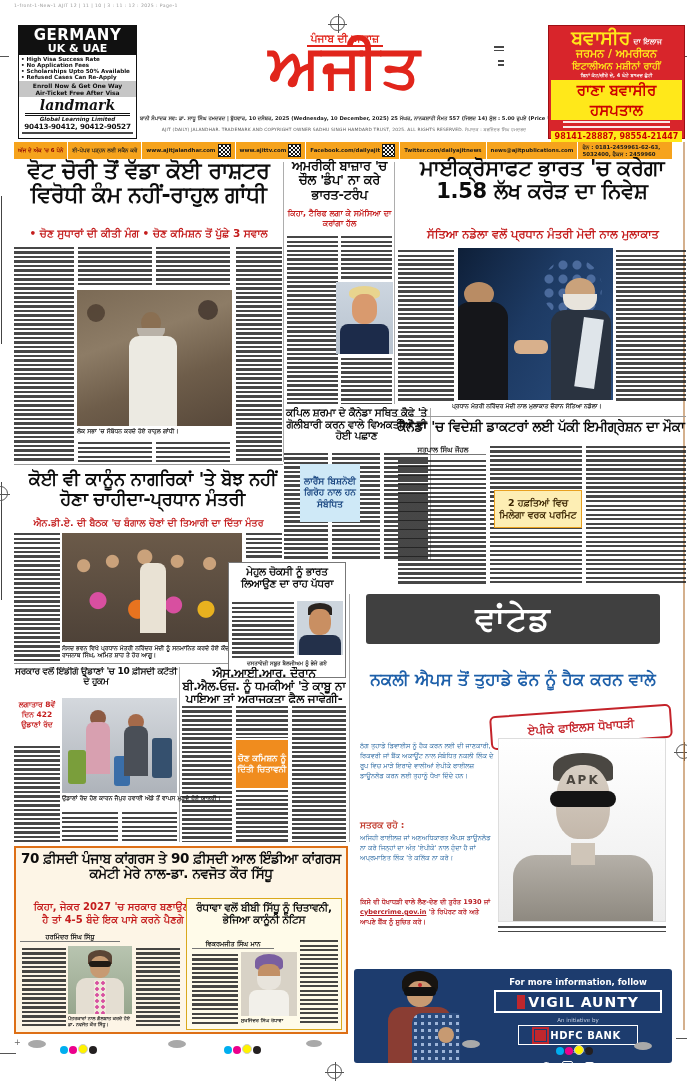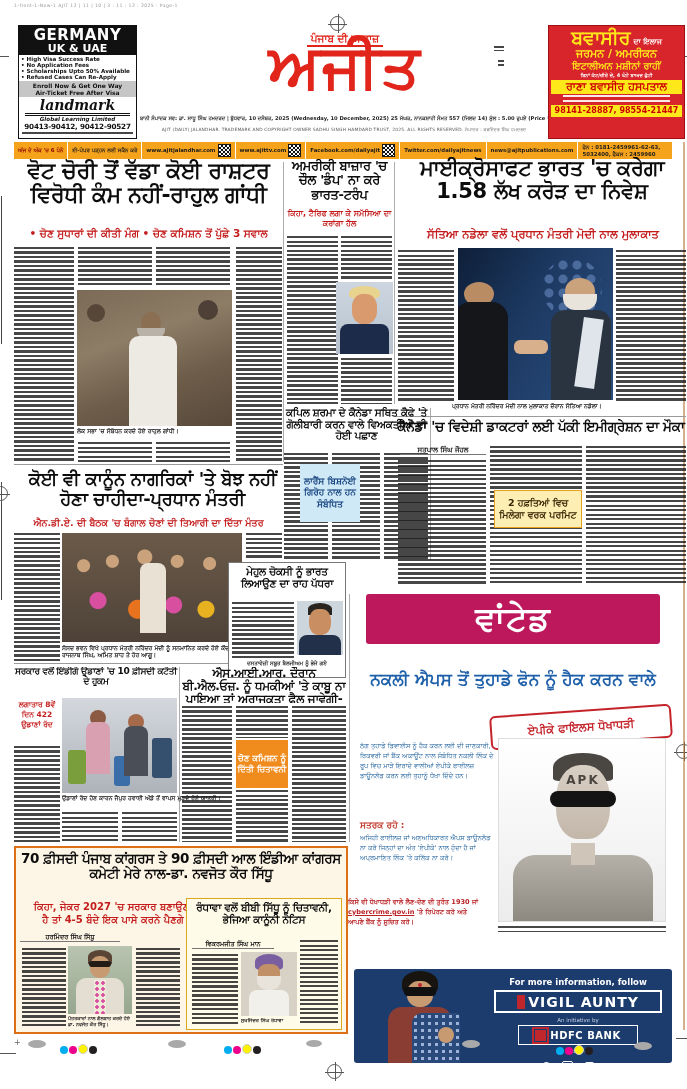--- a/index.html
+++ b/index.html
@@ -75,21 +75,21 @@
   <div class="abs" style="left:140px;top:127px;width:408px;font-size:4.4px;color:#555;text-align:center;white-space:nowrap;letter-spacing:.2px;">AJIT (DAILY) JALANDHAR. TRADEMARK AND COPYRIGHT OWNER SADHU SINGH HAMDARD TRUST, 2025. ALL RIGHTS RESERVED. ਸੰਪਾਦਕ : ਬਰਜਿੰਦਰ ਸਿੰਘ ਹਮਦਰਦ</div>
 
   <div class="abs" style="left:548px;top:25px;width:137px;height:114px;background:#d8252b;border:1px solid #9e0f14;box-sizing:border-box;text-align:center;">
     <div style="display:flex;align-items:flex-end;justify-content:center;gap:3px;padding-top:2px;">
       <span style="color:#ffe81a;font-size:19px;font-weight:900;line-height:1;">ਬਵਾਸੀਰ</span>
       <span style="color:#fff;font-size:7.5px;font-weight:700;">ਦਾ ਇਲਾਜ</span>
     </div>
     <div style="color:#ffe81a;font-size:11px;font-weight:900;line-height:1.2;">ਜਰਮਨ / ਅਮਰੀਕਨ</div>
     <div style="color:#ffe81a;font-size:9.5px;font-weight:900;line-height:1.2;">ਇਟਾਲੀਅਨ ਮਸ਼ੀਨਾਂ ਰਾਹੀਂ</div>
     <div style="color:#fff;font-size:5px;font-weight:700;line-height:1.4;">ਬਿਨਾਂ ਕੱਟ/ਚੀਰੇ ਦੇ, 4 ਘੰਟੇ ਬਾਅਦ ਛੁੱਟੀ</div>
-    <div style="background:#ffe81a;color:#c00;font-size:11px;font-weight:900;margin:1px 2px;line-height:1.35;text-align:center;">ਰਾਣਾ ਬਵਾਸੀਰ ਹਸਪਤਾਲ</div>
+    <div style="background:#ffe81a;color:#c00;font-size:15px;font-weight:900;margin:1px 2px;line-height:1.35;text-align:center;">ਰਾਣਾ ਬਵਾਸੀਰ ਹਸਪਤਾਲ</div>
     <div class="gkw" style="height:9px;margin:1px 14px;"></div>
     <div style="background:#ffe81a;color:#c00;font-size:8px;font-weight:900;margin:0 2px;line-height:1.4;">98141-28887, 98554-21447</div>
   </div>
 
   <div class="abs" style="left:14px;top:142px;width:658px;height:17px;background:#f6a31c;display:flex;align-items:stretch;overflow:hidden;">
     <div class="seg">
         <span class="segtxt" style="color:#8b0000;">ਅੱਜ ਦੇ ਅੰਕ 'ਚ 6 ਪੰਨੇ</span>
       </div>
     <div class="seg">
         <span class="segtxt">ਈ-ਪੇਪਰ ਪੜ੍ਹਨ ਲਈ ਸਕੈਨ ਕਰੋ</span>
@@ -257,26 +257,26 @@
   <div class="photo" style="left:241px;top:952px;width:56px;height:64px;background:#d8d2c6;">
     <div style="position:absolute;left:14px;top:2px;width:28px;height:16px;background:#7a5fa0;border-radius:50% 50% 20% 20%;"></div>
     <div style="position:absolute;left:17px;top:12px;width:22px;height:20px;background:#c29066;border-radius:40%;"></div>
     <div style="position:absolute;left:16px;top:24px;width:24px;height:14px;background:#e8e4dc;border-radius:0 0 10px 10px;"></div>
     <div style="position:absolute;left:8px;top:38px;width:40px;height:26px;background:#f2f0ea;border-radius:8px 8px 0 0;"></div>
   </div>
   <div class="abs cap" style="left:241px;top:1018px;width:66px;height:9px;font-size:5px;white-space:nowrap;">ਸੁਖਜਿੰਦਰ ਸਿੰਘ ਰੰਧਾਵਾ</div>
   <div class="abs gk" style="left:300px;top:940px;width:38px;height:84px;"></div>
 
   <div class="abs" style="left:352px;top:590px;width:322px;height:446px;background:#fff;"></div>
-  <div class="abs hibox" style="left:366px;top:594px;width:294px;height:50px;background:#be185d;color:#fff;font-size:33px;border-radius:3px;letter-spacing:1px;">ਵਾਂਟੇਡ</div>
+  <div class="abs hibox" style="left:366px;top:594px;width:294px;height:50px;background:#404040;color:#fff;font-size:33px;border-radius:3px;letter-spacing:1px;">ਵਾਂਟੇਡ</div>
   <div class="abs hibox" style="left:366px;top:650px;width:294px;height:58px;color:#1d5fa9;font-size:17px;line-height:1.3;">ਨਕਲੀ ਐਪਸ ਤੋਂ ਤੁਹਾਡੇ ਫੋਨ ਨੂੰ ਹੈਕ ਕਰਨ ਵਾਲੇ</div>
   <div class="abs" style="left:360px;top:742px;width:134px;height:74px;font-size:6.6px;color:#23639d;line-height:1.5;overflow:hidden;">ਠੱਗ ਤੁਹਾਡੇ ਡਿਵਾਈਸ ਨੂੰ ਹੈਕ ਕਰਨ ਲਈ ਦੀ ਜਾਣਕਾਰੀ, ਰਿਕਵਰੀ ਜਾਂ ਬੈਂਕ ਅਕਾਊਂਟ ਨਾਲ ਸੰਬੰਧਿਤ ਨਕਲੀ ਲਿੰਕ ਦੇ ਰੂਪ ਵਿਚ ਮਾੜੇ ਇਰਾਦੇ ਵਾਲੀਆਂ ਏਪੀਕੇ ਫਾਈਲਜ਼ ਡਾਊਨਲੋਡ ਕਰਨ ਲਈ ਤੁਹਾਨੂੰ ਧੋਖਾ ਦਿੰਦੇ ਹਨ।</div>
   <div class="abs" style="left:360px;top:820px;width:90px;font-size:9px;font-weight:800;color:#c0392b;">ਸਤਰਕ ਰਹੋ :</div>
   <div class="abs" style="left:360px;top:834px;width:134px;height:58px;font-size:6.6px;color:#23639d;line-height:1.5;overflow:hidden;">ਅਜਿਹੀ ਫਾਈਲਜ਼ ਜਾਂ ਅਣਅਧਿਕਾਰਤ ਐਪਸ ਡਾਊਨਲੋਡ ਨਾ ਕਰੋ ਜਿਨ੍ਹਾਂ ਦਾ ਅੰਤ 'ਏਪੀਕੇ' ਨਾਲ ਹੁੰਦਾ ਹੈ ਜਾਂ ਅਪ੍ਰਮਾਣਿਤ ਲਿੰਕ 'ਤੇ ਕਲਿੱਕ ਨਾ ਕਰੋ।</div>
-  <div class="abs" style="left:348px;top:898px;width:134px;height:56px;font-size:6.6px;font-weight:700;color:#b92025;line-height:1.5;overflow:hidden;"><span>ਕਿਸੇ ਵੀ ਧੋਖਾਧੜੀ ਵਾਲੇ ਲੈਣ-ਦੇਣ ਦੀ ਤੁਰੰਤ 1930 ਜਾਂ </span><span style="text-decoration:underline;">cybercrime.gov.in</span><span> 'ਤੇ ਰਿਪੋਰਟ ਕਰੋ ਅਤੇ ਆਪਣੇ ਬੈਂਕ ਨੂੰ ਸੂਚਿਤ ਕਰੋ।</span></div>
+  <div class="abs" style="left:360px;top:898px;width:134px;height:56px;font-size:6.6px;font-weight:700;color:#b92025;line-height:1.5;overflow:hidden;"><span>ਕਿਸੇ ਵੀ ਧੋਖਾਧੜੀ ਵਾਲੇ ਲੈਣ-ਦੇਣ ਦੀ ਤੁਰੰਤ 1930 ਜਾਂ </span><span style="text-decoration:underline;">cybercrime.gov.in</span><span> 'ਤੇ ਰਿਪੋਰਟ ਕਰੋ ਅਤੇ ਆਪਣੇ ਬੈਂਕ ਨੂੰ ਸੂਚਿਤ ਕਰੋ।</span></div>
   <div class="abs hibox" style="left:490px;top:710px;width:178px;height:30px;border:2.5px solid #c4232a;border-radius:6px;color:#c4232a;font-size:11.5px;transform:rotate(-4deg);background:rgba(255,255,255,.6);">ਏਪੀਕੇ ਫਾਇਲਸ ਧੋਖਾਧੜੀ</div>
   <div class="photo" style="left:498px;top:738px;width:168px;height:184px;background:linear-gradient(#ffffff,#ececec);border:1px solid #ddd;box-sizing:border-box;">
     <div style="position:absolute;left:54px;top:14px;width:60px;height:28px;background:#4a4742;border-radius:50% 50% 10% 10%;"></div>
     <div style="position:absolute;left:57px;top:26px;width:54px;height:74px;background:linear-gradient(#d8cfc4,#c3b7aa);border-radius:45% 45% 40% 40%;"></div>
     <div style="position:absolute;left:57px;top:34px;width:54px;text-align:center;font-size:12px;font-weight:800;color:#4a453e;letter-spacing:2px;">APK</div>
     <div style="position:absolute;left:51px;top:52px;width:66px;height:16px;background:#141414;border-radius:8px;"></div>
     <div style="position:absolute;left:14px;top:116px;width:140px;height:68px;background:linear-gradient(#b5b0a8,#8d887f);border-radius:22px 22px 0 0;"></div>
     <div style="position:absolute;left:72px;top:104px;width:24px;height:22px;background:#cfc5b8;"></div>
   </div>
   <div class="abs gk" style="left:498px;top:926px;width:168px;height:6px;"></div>

